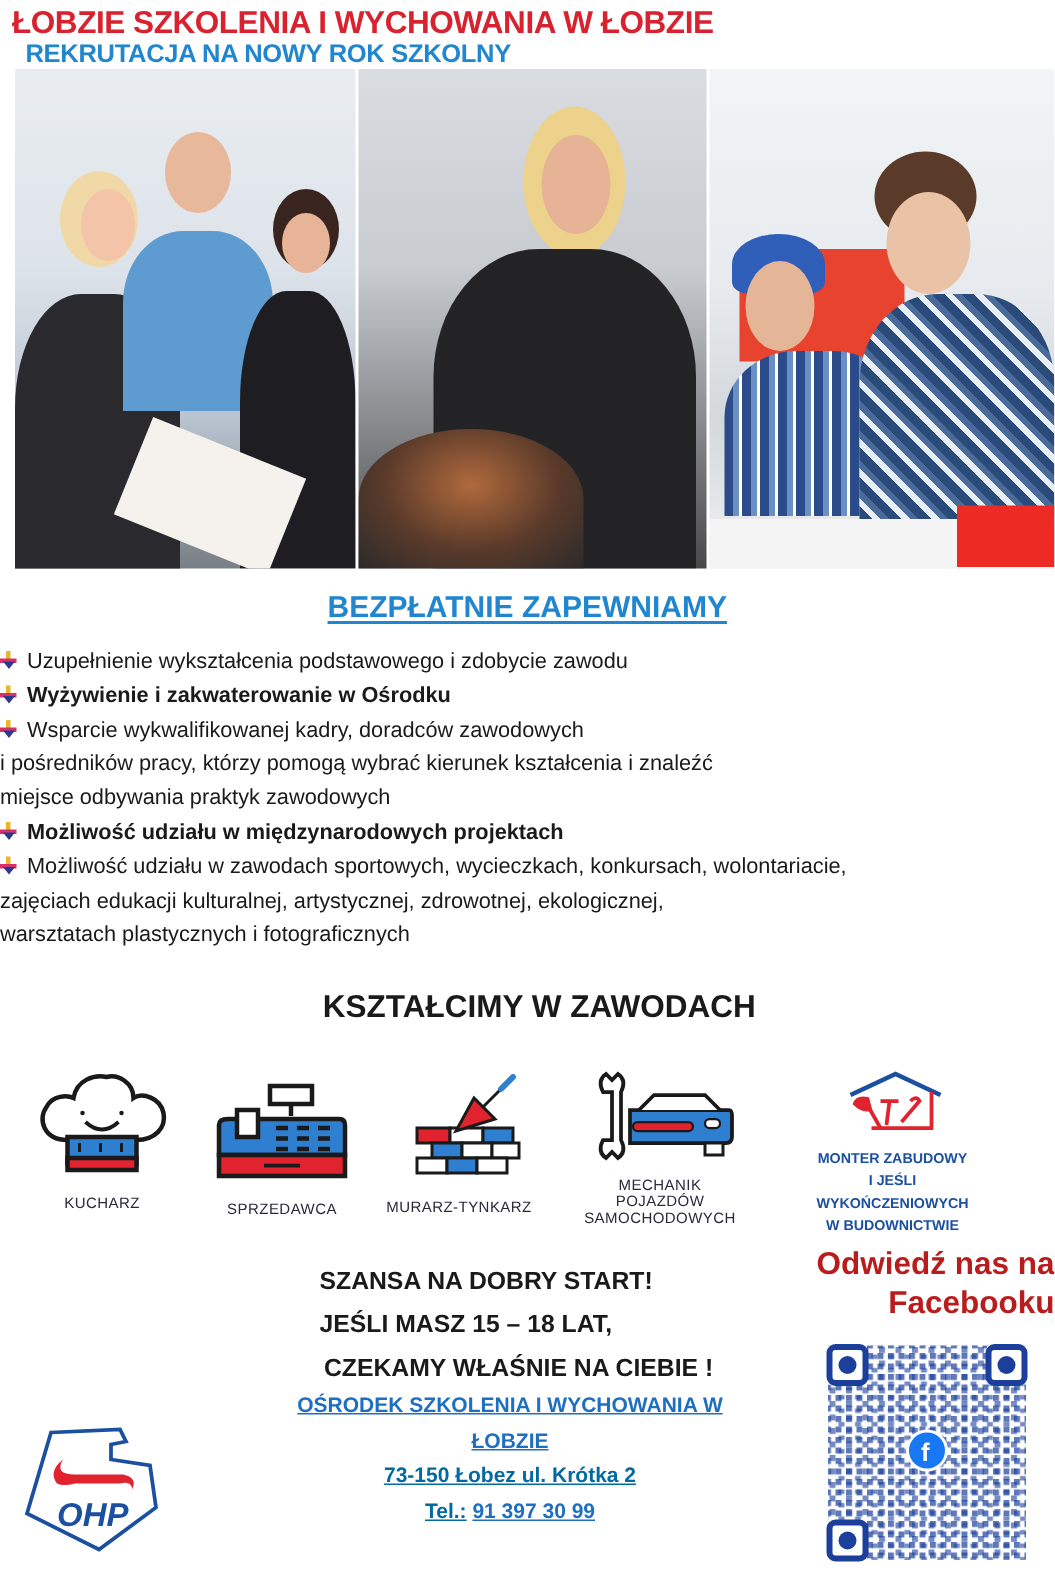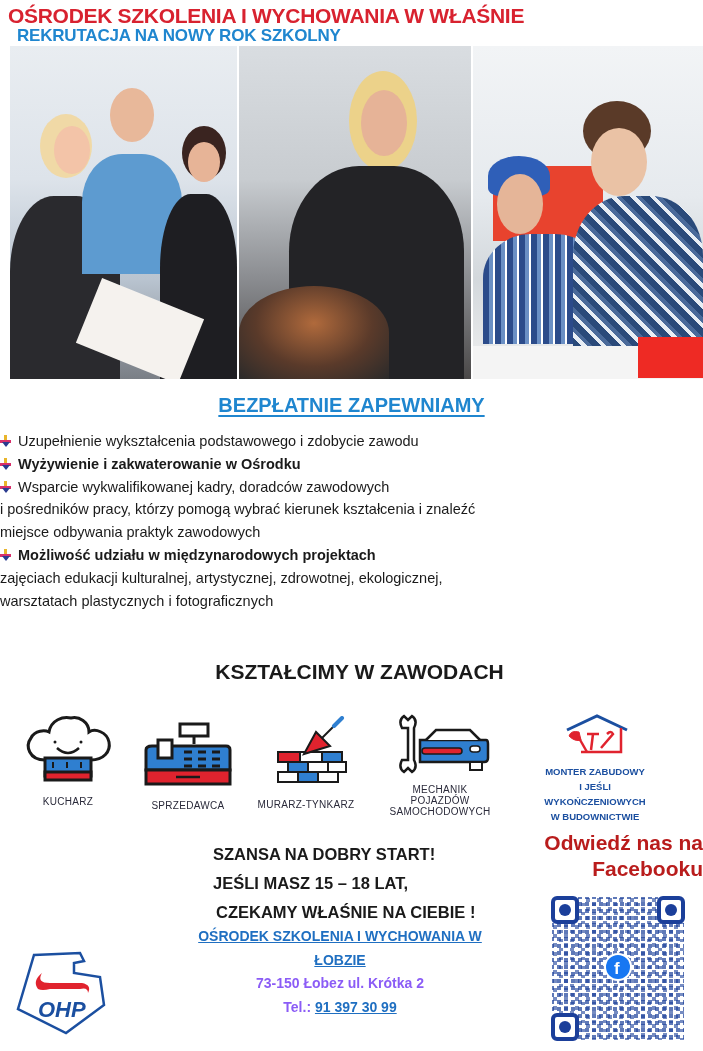--- a/index.html
+++ b/index.html
@@ -43,30 +43,30 @@
   .prof { position: absolute; text-align: center; }
   .prof-label { font-size: 10px; color: #2a2a3a; letter-spacing: 0.3px; line-height: 11px; }
   .prof-label.blue { color: #1b4fa0; font-weight: bold; font-size: 9.5px; line-height: 15px; letter-spacing: 0; }
 
   
   .slogan { left: 213px; top: 840px; font-size: 16.5px; font-weight: bold; color: #1a1a1a; line-height: 29px; }
   .slogan .l3 { padding-left: 3px; }
 
   .contact { left: 150px; width: 380px; top: 925px; text-align: center; font-size: 14px; font-weight: bold; line-height: 23.5px; }
   .contact .blue { color: #1f6fc1; text-decoration: underline; }
-  .contact .red { color: #8b5cf6; }
+  .contact .red { color: #0369a1; text-decoration: underline; }
 
   .fb-text { left: 530px; width: 173px; top: 830px; text-align: right; font-size: 21px; font-weight: bold; color: #b91c1c; line-height: 26px; }
 
   .qr { left: 550px; top: 895px; width: 136px; height: 147px; }
 </style>
 </head>
 <body>
 
-<div class="abs title-main">OŚRODEK SZKOLENIA I WYCHOWANIA W WŁAŚNIE</div>
+<div class="abs title-main">ŁOBZIE SZKOLENIA I WYCHOWANIA W ŁOBZIE</div>
 <div class="abs title-sub">REKRUTACJA NA NOWY ROK SZKOLNY</div>
 
 <div class="abs photos">
   <div class="photo photo-1">
     <div class="head" style="left:30px;top:68px;width:52px;height:64px;background:#f0d9a6;"></div>
     <div class="head" style="left:44px;top:80px;width:36px;height:48px;background:#f3c4a8;"></div>
     <div class="body" style="left:0;top:150px;width:110px;height:190px;background:#2a2a2e;"></div>
     <div class="head" style="left:100px;top:42px;width:44px;height:54px;background:#e8b89a;"></div>
     <div class="body" style="left:72px;top:108px;width:100px;height:120px;background:#5d9bd0;"></div>
     <div class="head" style="left:172px;top:80px;width:44px;height:54px;background:#3a2420;"></div>
@@ -102,20 +102,23 @@
   <span class="line bold">
     <span class="bullet"><span class="v"></span><span class="h"></span><span class="d"></span></span><span>Wyżywienie i zakwaterowanie w  Ośrodku</span>
   </span>
   <span class="line">
     <span class="bullet"><span class="v"></span><span class="h"></span><span class="d"></span></span><span>Wsparcie wykwalifikowanej kadry, doradców zawodowych</span>
   </span>
   <span class="line">i pośredników pracy, którzy pomogą wybrać kierunek kształcenia i znaleźć</span>
   <span class="line">miejsce odbywania praktyk zawodowych</span>
   <span class="line bold">
     <span class="bullet"><span class="v"></span><span class="h"></span><span class="d"></span></span><span>Możliwość udziału w międzynarodowych projektach</span>
+  </span>
+  <span class="line">
+    <span class="bullet"><span class="v"></span><span class="h"></span><span class="d"></span></span><span>Możliwość udziału w zawodach sportowych, wycieczkach, konkursach, wolontariacie,</span>
   </span>
   <span class="line">zajęciach edukacji kulturalnej, artystycznej, zdrowotnej, ekologicznej,</span>
   <span class="line">warsztatach plastycznych i fotograficznych</span>
 </div>
 
 <div class="abs heading-black">KSZTAŁCIMY W ZAWODACH</div>
 
 <div class="prof" style="left:18px;top:712px;width:100px;">
   <svg width="90" height="72" viewBox="0 0 90 72">
     <path d="M22 48 C6 48 2 34 8 26 C12 18 22 18 26 20 C28 8 40 4 48 6 C56 4 66 10 66 20 C72 16 84 20 86 30 C88 40 80 48 68 48 Z" fill="#fff" stroke="#1a1a1a" stroke-width="3"></path>

